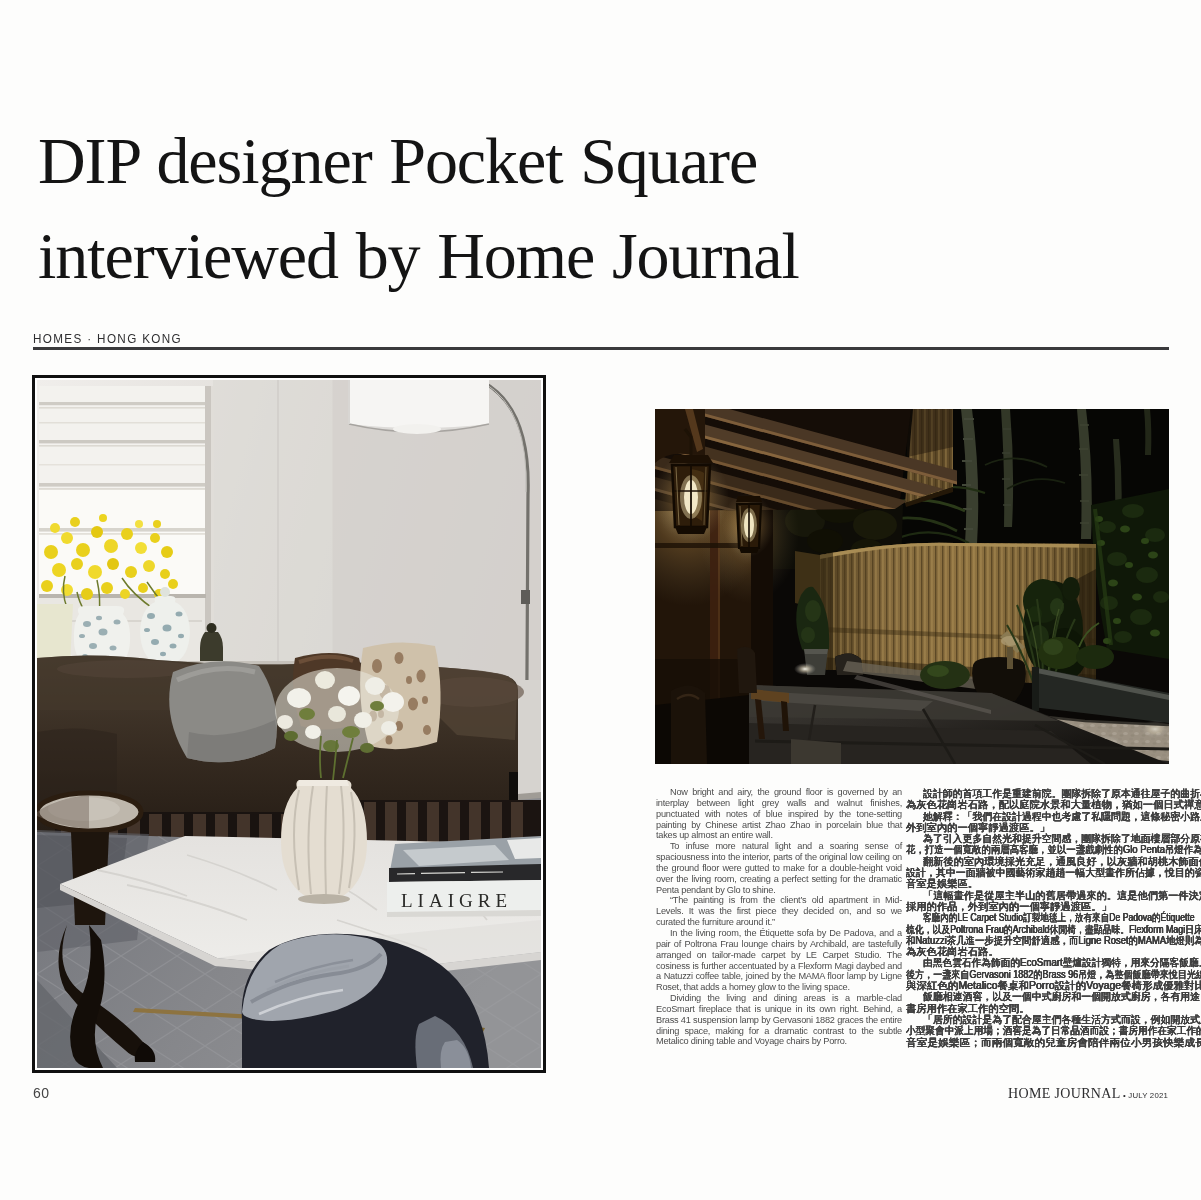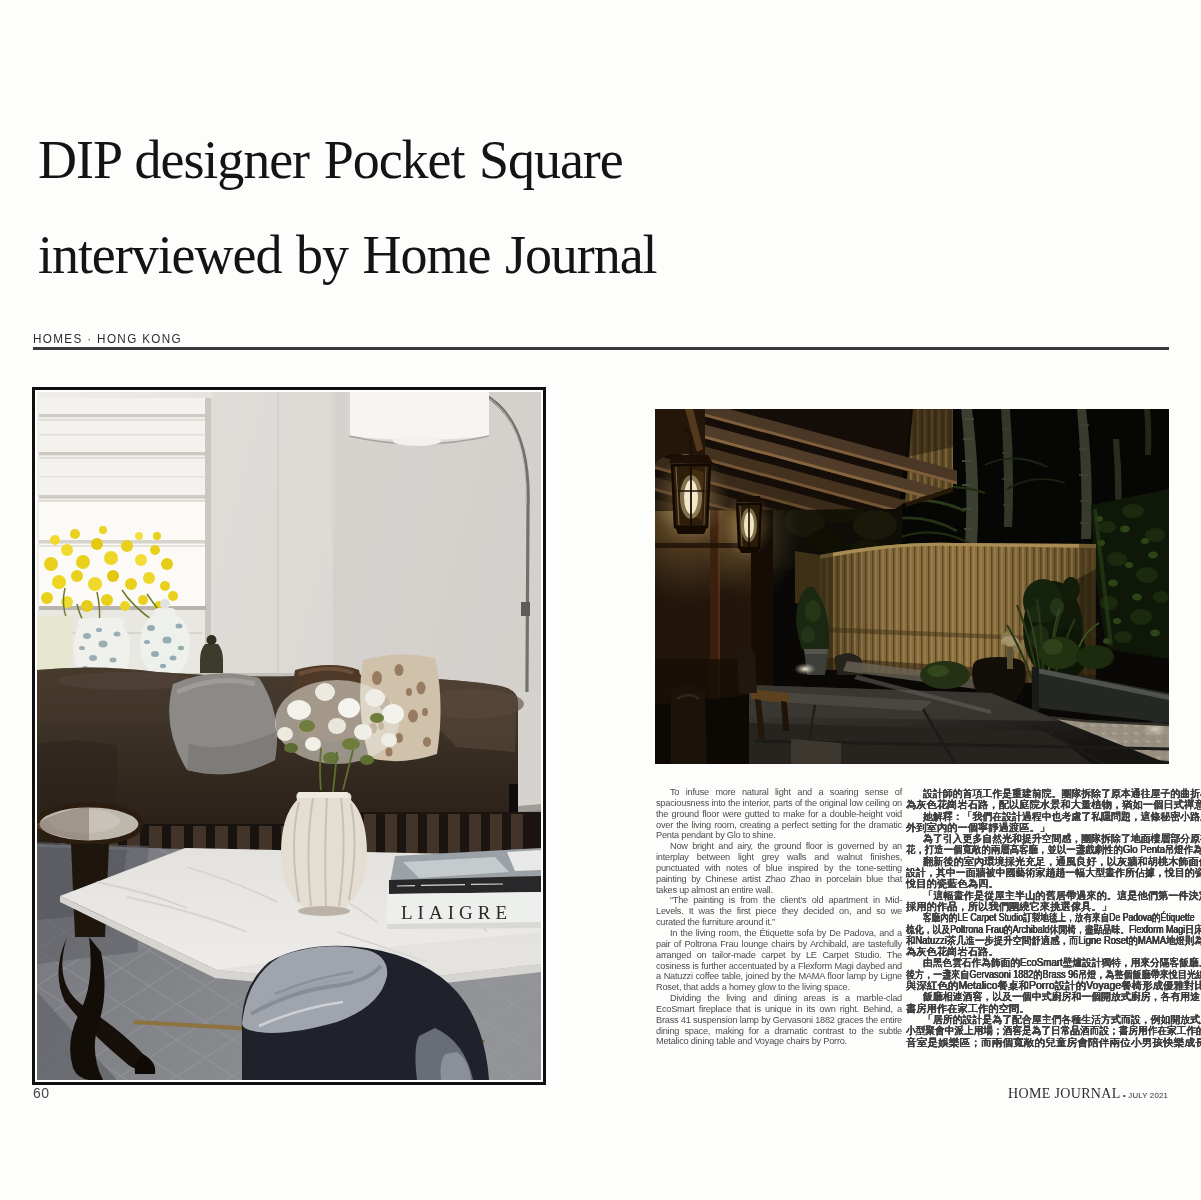--- a/index.html
+++ b/index.html
@@ -1,21 +1,21 @@
 <!DOCTYPE html>
 <html><head>
 <meta charset="utf-8">
 <style>
 html,body{margin:0;padding:0;background:#fdfdfc;}
 body{width:1201px;height:1200px;position:relative;overflow:hidden;font-family:"Liberation Sans",sans-serif;}
 .abs{position:absolute;}
-#headline{left:38px;top:113px;font-family:"Liberation Serif",serif;font-size:54px;line-height:95px;color:#141414;letter-spacing:-1.05px;word-spacing:2.2px;font-weight:400;white-space:nowrap;}
+#headline{left:38px;top:113px;font-family:"Liberation Serif",serif;font-size:66px;line-height:95px;color:#141414;letter-spacing:-1.05px;word-spacing:2.2px;font-weight:400;white-space:nowrap;}
 #eyebrow{left:33px;top:331px;font-size:13px;letter-spacing:1.5px;color:#2e2e30;transform:scaleX(0.90);transform-origin:0 0;}
 #rule{left:33px;top:347px;width:1136px;height:2.5px;background:#3a3a3c;}
-#photoL{left:32px;top:375px;width:504px;height:688px;border:3px solid #101010;padding:2px;background:#fff;margin-top:12px;}
+#photoL{left:32px;top:375px;width:504px;height:688px;border:3px solid #101010;padding:2px;background:#fff;}
 #photoR{left:655px;top:409px;width:514px;height:355px;}
 #engcol{left:656px;top:787px;width:246px;font-size:9.2px;line-height:10.85px;letter-spacing:-0.22px;color:#4c4c4c;text-align:justify;}
 #engcol p{margin:0;text-indent:14px;}
 #chicol{left:906px;top:787px;width:263px;color:#3c3c3c;}
 .cl{height:11.3px;font-size:10.3px;white-space:nowrap;transform-origin:0 50%;overflow:visible;text-shadow:0.35px 0 0 #474747,-0.35px 0 0 #474747,0 0.35px 0 #474747,0 -0.3px 0 #555;}
 #pgno{left:33px;top:1085px;font-size:14px;color:#444;letter-spacing:0.5px;}
 #footR{right:33px;top:1086px;font-size:7.8px;color:#2c2c2e;letter-spacing:0.2px;white-space:nowrap;}
 #footR .hj{font-family:"Liberation Serif",serif;font-size:14px;letter-spacing:0.35px;}
 </style>
 </head>
@@ -603,39 +603,39 @@
 <ellipse cx="94" cy="116" rx="8" ry="17" fill="#e5d5a0" opacity="0.45"></ellipse>
 <path d="M82,95 L106,95 L104,139 L84,139 Z" fill="none" stroke="#100901" stroke-width="2.2"></path>
 <path d="M94,95 L94,139" stroke="#130b02" stroke-width="1.6"></path>
 <path d="M84,139 L104,139 L102,144 L86,144 Z" fill="#120a01"></path>
 <path d="M85,97 L87,137" stroke="#c2af7c" stroke-width="0.9" opacity="0.5"></path>
 </g>
 </svg>
 </div>
 
 <div class="abs" id="engcol">
+<p>Now bright and airy, the ground floor is governed by an interplay between light grey walls and walnut finishes, punctuated with notes of blue inspired by the tone-setting painting by Chinese artist Zhao Zhao in porcelain blue that takes up almost an entire wall.</p>
 <p>To infuse more natural light and a soaring sense of spaciousness into the interior, parts of the original low ceiling on the ground floor were gutted to make for a double-height void over the living room, creating a perfect setting for the dramatic Penta pendant by Glo to shine.</p>
-<p>Now bright and airy, the ground floor is governed by an interplay between light grey walls and walnut finishes, punctuated with notes of blue inspired by the tone-setting painting by Chinese artist Zhao Zhao in porcelain blue that takes up almost an entire wall.</p>
 <p>“The painting is from the client’s old apartment in Mid-Levels. It was the first piece they decided on, and so we curated the furniture around it.”</p>
 <p>In the living room, the Étiquette sofa by De Padova, and a pair of Poltrona Frau lounge chairs by Archibald, are tastefully arranged on tailor-made carpet by LE Carpet Studio. The cosiness is further accentuated by a Flexform Magi daybed and a Natuzzi coffee table, joined by the MAMA floor lamp by Ligne Roset, that adds a homey glow to the living space.</p>
 <p>Dividing the living and dining areas is a marble-clad EcoSmart fireplace that is unique in its own right. Behind, a Brass 41 suspension lamp by Gervasoni 1882 graces the entire dining space, making for a dramatic contrast to the subtle Metalico dining table and Voyage chairs by Porro.</p>
 </div>
 
 <div class="abs" id="chicol">
     <div class="cl" style="margin-left:17px;transform:scaleX(0.961)">設計師的首項工作是重建前院。團隊拆除了原本通往屋子的曲折小路，改</div>
 <div class="cl" style="transform:scaleX(1.000)">為灰色花崗岩石路，配以庭院水景和大量植物，猶如一個日式禪意花園。</div>
 <div class="cl" style="margin-left:17px;transform:scaleX(0.961)">她解釋：「我們在設計過程中也考慮了私隱問題，這條秘密小路成為從戶</div>
 <div class="cl" style="transform:scaleX(1.000)">外到室內的一個寧靜過渡區。」</div>
 <div class="cl" style="margin-left:17px;transform:scaleX(0.961)">為了引入更多自然光和提升空間感，團隊拆除了地面樓層部分原有的矮天</div>
 <div class="cl" style="transform:scaleX(0.916)">花，打造一個寬敞的兩層高客廳，並以一盞戲劇性的Glo Penta吊燈作為焦點。</div>
 <div class="cl" style="margin-left:17px;transform:scaleX(0.992)">翻新後的室內環境採光充足，通風良好，以灰牆和胡桃木飾面作為主要</div>
 <div class="cl" style="transform:scaleX(0.967)">設計，其中一面牆被中國藝術家趙趙一幅大型畫作所佔據，悅目的瓷藍色為四</div>
-<div class="cl" style="transform:scaleX(1.000)">悅目的瓷藍色為四。</div>
+<div class="cl" style="transform:scaleX(1.000)">音室是娛樂區。</div>
 <div class="cl" style="margin-left:17px;transform:scaleX(0.992)">「這幅畫作是從屋主半山的舊居帶過來的。這是他們第一件決定在新居</div>
-<div class="cl" style="transform:scaleX(1.000)">採用的作品，所以我們圍繞它來挑選傢具。」</div>
+<div class="cl" style="transform:scaleX(1.000)">採用的作品，外到室內的一個寧靜過渡區。」</div>
 <div class="cl" style="margin-left:17px;transform:scaleX(0.837)">客廳內的LE Carpet Studio訂製地毯上，放有來自De Padova的Étiquette</div>
 <div class="cl" style="transform:scaleX(0.859)">梳化，以及Poltrona Frau的Archibald休閒椅，盡顯品味。Flexform Magi日床</div>
 <div class="cl" style="transform:scaleX(0.913)">和Natuzzi茶几進一步提升空間舒適感，而Ligne Roset的MAMA地燈則為客</div>
 <div class="cl" style="transform:scaleX(1.000)">為灰色花崗岩石路。</div>
 <div class="cl" style="margin-left:17px;transform:scaleX(0.943)">由黑色雲石作為飾面的EcoSmart壁爐設計獨特，用來分隔客飯廳。壁爐</div>
 <div class="cl" style="transform:scaleX(0.880)">後方，一盞來自Gervasoni 1882的Brass 96吊燈，為整個飯廳帶來悅目光線，</div>
 <div class="cl" style="transform:scaleX(1.019)">與深紅色的Metalico餐桌和Porro設計的Voyage餐椅形成優雅對比。</div>
 <div class="cl" style="margin-left:17px;transform:scaleX(0.961)">飯廳相連酒窖，以及一個中式廚房和一個開放式廚房，各有用途，以滿足</div>
 <div class="cl" style="transform:scaleX(1.000)">書房用作在家工作的空間。</div>
 <div class="cl" style="margin-left:17px;transform:scaleX(0.961)">「居所的設計是為了配合屋主們各種生活方式而設，例如開放式廚房能於</div>

